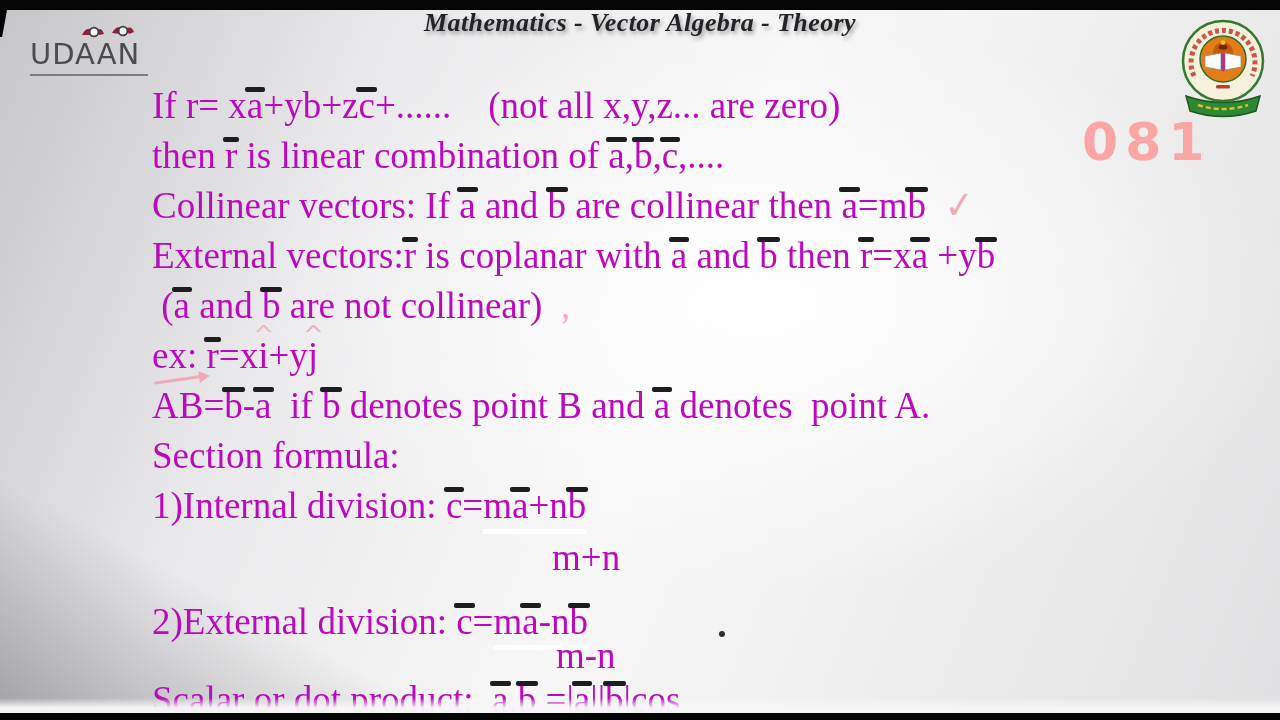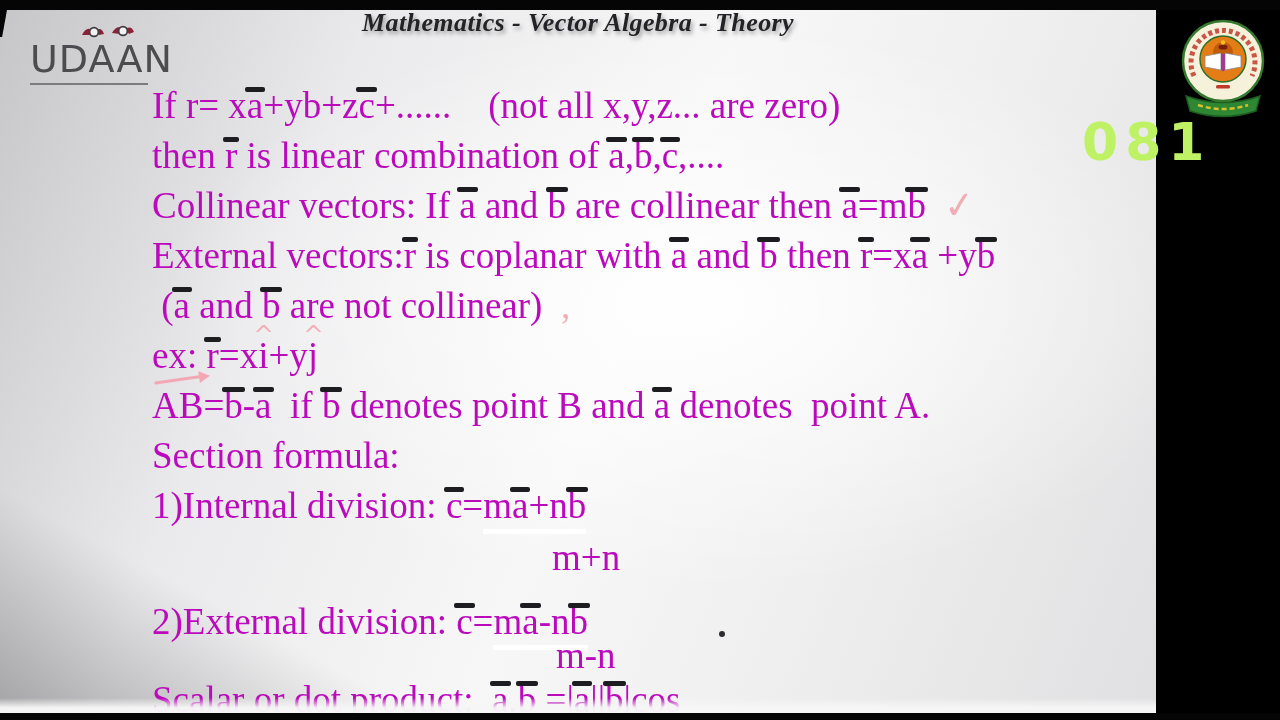--- a/index.html
+++ b/index.html
@@ -1,16 +1,16 @@
 <!DOCTYPE html>
 <html><head>
 <meta charset="utf-8">
 <style>
   html,body{margin:0;padding:0;width:1280px;height:720px;overflow:hidden;background:#000;}
-  .frame{position:relative;width:1156px;height:720px;background:#000;font-family:"Liberation Sans",sans-serif;text-decoration:underline;}
+  .frame{position:relative;width:1280px;height:720px;background:#000;font-family:"Liberation Sans",sans-serif;text-decoration:underline;}
   .slide{
     position:absolute;left:0;right:0;top:10px;bottom:7px;
     background:
       radial-gradient(ellipse 860px 460px at 60% 42%, rgba(255,255,255,0.96) 0%, rgba(255,255,255,0) 62%),
       linear-gradient(28deg, rgba(70,70,72,0.40) 0%, rgba(70,70,72,0) 17%),
       linear-gradient(112deg, #c6c6c8 0%, #eaeaec 26%, #f7f7f7 52%, #efefef 72%, #e0e0e2 100%);
   }
   .topbar{position:absolute;top:0;left:0;width:1280px;height:10px;background:#050505;}
   .bottombar{position:absolute;bottom:0;left:0;width:1280px;height:7px;background:#050505;}
   .corner-wedge{position:absolute;top:10px;left:0;width:7px;height:27px;background:#050505;
@@ -20,31 +20,31 @@
 
   
   .title{position:absolute;top:8px;left:0;width:100%;text-align:center;
     font-family:"Liberation Serif",serif;font-style:italic;font-weight:bold;
     font-size:26px;color:#232327;letter-spacing:0.4px;
     text-shadow:2px 3px 4px rgba(0,0,0,0.35);}
 
   
   .udaan{position:absolute;left:30px;top:24px;width:130px;}
   .udaan-birds{position:absolute;left:44px;top:-2px;}
-  .udaan-text{font-family:"DejaVu Sans",sans-serif;font-size:38px;line-height:1;
+  .udaan-text{font-family:"DejaVu Sans",sans-serif;font-size:29px;line-height:1;
     color:#4b4b50;letter-spacing:1px;margin-top:16px;}
   .udaan-underline{margin-top:5px;width:118px;height:2px;background:#7b7b80;}
 
   
   .emblem{position:absolute;left:1178px;top:14px;}
 
   
   .watermark{position:absolute;left:1082px;top:112px;
     font-family:"DejaVu Sans",sans-serif;font-size:52px;font-weight:600;
-    color:#bef264;letter-spacing:7px;}
+    color:#fca5a5;letter-spacing:7px;}
 
   
   .board{position:absolute;left:0;top:10px;right:0;bottom:7px;}
   .bline{position:absolute;font-family:"Liberation Serif",serif;font-size:37px;
     line-height:1.2;color:#bb0abc;white-space:pre;text-align:right;}
   .bar{position:relative;}
   .bar::before{content:"";position:absolute;top:2px;left:-2px;right:-2px;height:5px;
     background:#1c1c21;border-radius:2px;}
   .under{border-bottom:5px solid #ffffff;padding-bottom:3px;}
   .hat{position:relative;}

